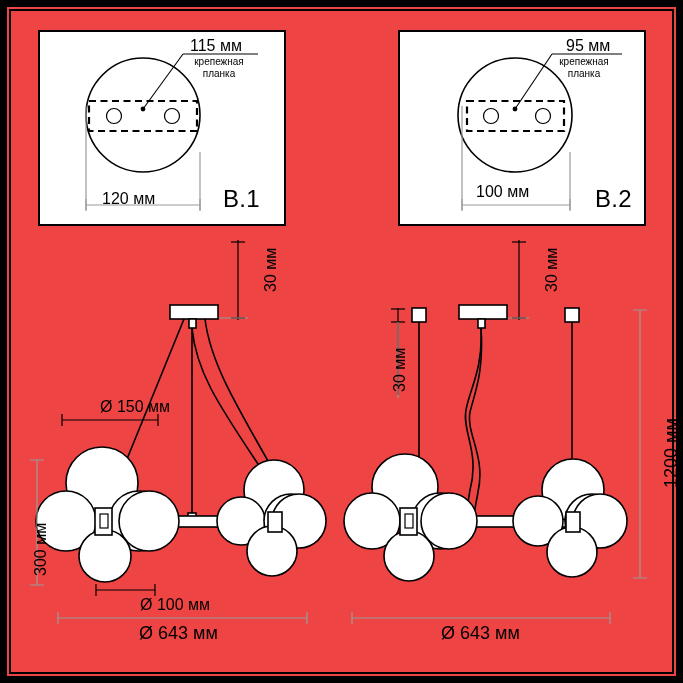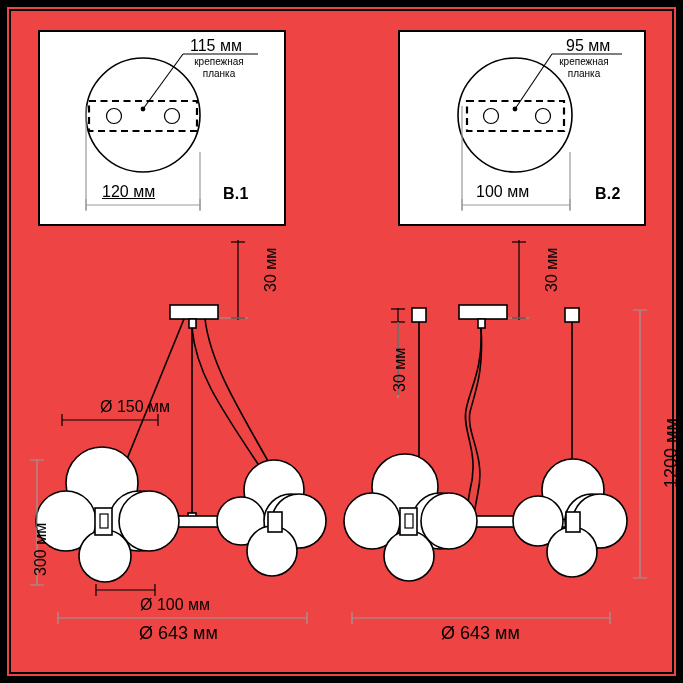--- a/index.html
+++ b/index.html
@@ -37,24 +37,23 @@
     position: absolute;
     box-sizing: border-box;
     border: 2px solid #000000;
     background: #ffffff;
   }
   #inset-b1 { left: 38px; top: 30px; width: 248px; height: 196px; }
   #inset-b2 { left: 398px; top: 30px; width: 248px; height: 196px; }
 
   .inset-tag {
     position: absolute;
-    font-size: 16px;
+    font-size: 24px;
     color: #000;
     letter-spacing: .3px;
-    font-weight: bold;
   }
 
   svg { display: block; }
   .svg-layer {
     position: absolute;
     left: 0; top: 0;
     width: 683px;
     height: 683px;
     pointer-events: none;
   }
@@ -233,21 +232,21 @@
       <path class="dim" d="M633 310 L 647 310 M633 578 L 647 578"></path>
 
       <path class="dim" d="M352 618 L 610 618"></path>
       <path class="dim" d="M352 612 L 352 624 M610 612 L 610 624"></path>
     </g>
   </svg>
 
   <div class="dim-txt" style="left:190px; top:37px;">115 мм</div>
   <div class="note-txt" style="left:180px; top:56px; width:78px;">крепежная</div>
   <div class="note-txt" style="left:180px; top:68px; width:78px;">планка</div>
-  <div class="dim-txt" style="left:102px; top:183px;text-decoration:underline;">120 мм</div>
+  <div class="dim-txt" style="left:102px; top:190px;">120 мм</div>
   <div class="inset-tag" style="left:223px; top:185px;">B.1</div>
 
   <div class="dim-txt" style="left:566px; top:37px;text-align:center;">95 мм</div>
   <div class="note-txt" style="left:545px; top:56px; width:78px;">крепежная</div>
   <div class="note-txt" style="left:545px; top:68px; width:78px;">планка</div>
   <div class="dim-txt" style="left:476px; top:183px;">100 мм</div>
   <div class="inset-tag" style="left:595px; top:185px;text-align:center;">B.2</div>
 
   <div class="dim-txt vert" style="left:262px; top:292px;">30 мм</div>
   <div class="dim-txt" style="left:55px; top:398px;margin-left:45px;">Ø 150 мм</div>

